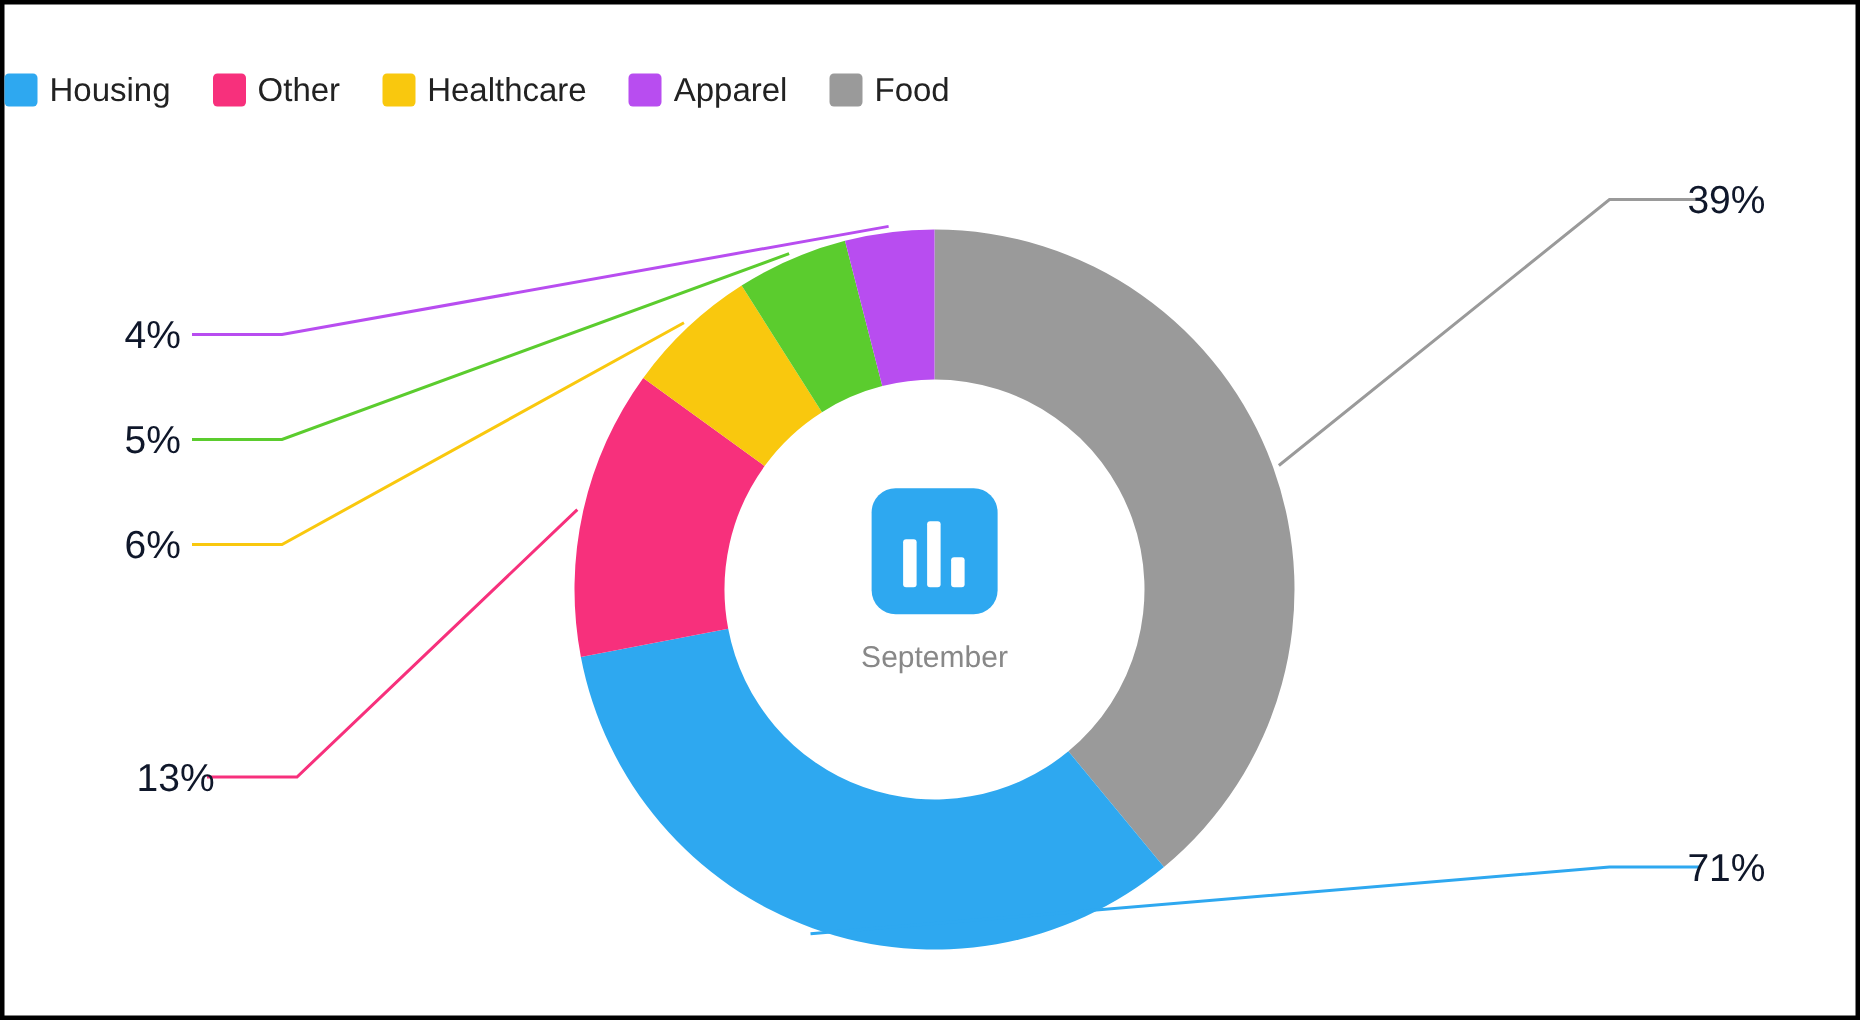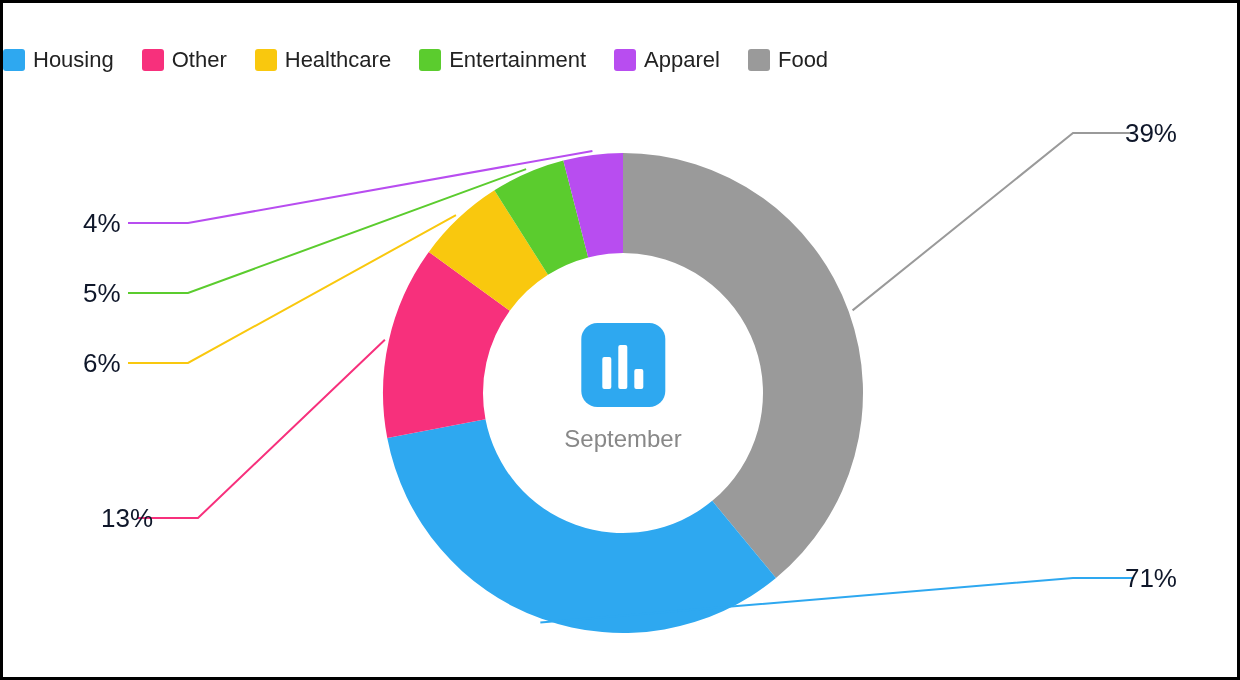--- a/index.html
+++ b/index.html
@@ -68,21 +68,21 @@
   .center-icon .b1 { height: 32px; }
   .center-icon .b2 { height: 44px; }
   .center-icon .b3 { height: 20px; }
   .center-amount {
     font-size: 30px;
     font-weight: 700;
     color: #111;
     line-height: 1.1;
   }
   .center-month {
-    font-size: 24px;
+    font-size: 20px;
     color: #888;
     margin-top: 18px;
   }
   .pct-label {
     position: absolute;
     font-size: 26px;
     color: #0f172a;
     white-space: nowrap;
   }
   svg.donut {
@@ -101,24 +101,20 @@
       <span class="swatch" style="background:#2ea8f0"></span>
       <span>Housing</span>
     </div>
     <div class="legend-item">
       <span class="swatch" style="background:#f7307c"></span>
       <span>Other</span>
     </div>
     <div class="legend-item">
       <span class="swatch" style="background:#f9c80e"></span>
       <span>Healthcare</span>
-    </div>
-    <div class="legend-item">
-      <span class="swatch" style="background:#5bcc2e"></span>
-      <span>Entertainment</span>
     </div>
     <div class="legend-item">
       <span class="swatch" style="background:#b84df0"></span>
       <span>Apparel</span>
     </div>
     <div class="legend-item">
       <span class="swatch" style="background:#9a9a9a"></span>
       <span>Food</span>
     </div>
   </div>
@@ -146,18 +142,18 @@
     <div class="center-icon">
       <div class="bar b1"></div>
       <div class="bar b2"></div>
       <div class="bar b3"></div>
     </div>
     <div class="center-month">September</div>
   </div>
 
   <div class="pct-label" style="right:60px; top:115px;">39%</div>
   <div class="pct-label" style="right:60px; top:560px;">71%</div>
-  <div class="pct-label" style="left:98px;  top:500px;">13%</div>
+  <div class="pct-label" style="left:88px;  top:500px;">13%</div>
   <div class="pct-label" style="left:80px;  top:345px;">6%</div>
   <div class="pct-label" style="left:80px;  top:275px;">5%</div>
   <div class="pct-label" style="left:80px;  top:205px;">4%</div>
 
 </div>
 
 </body></html>

